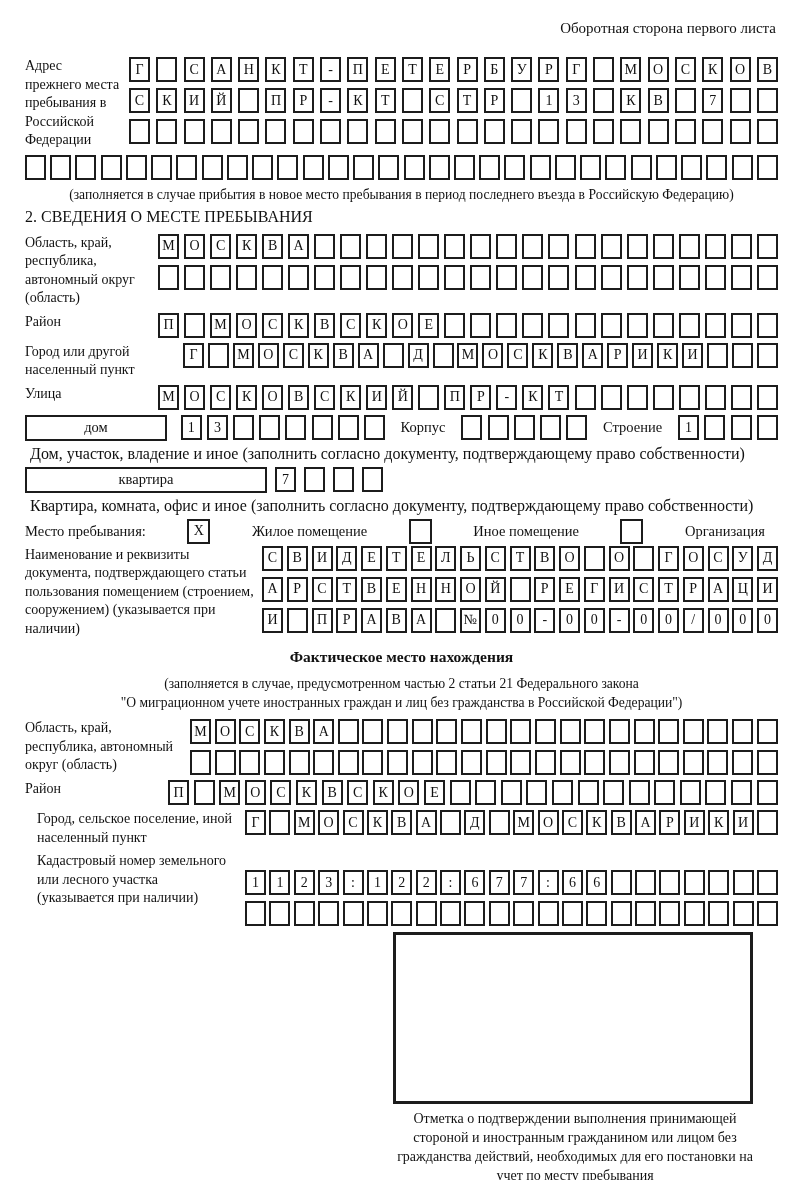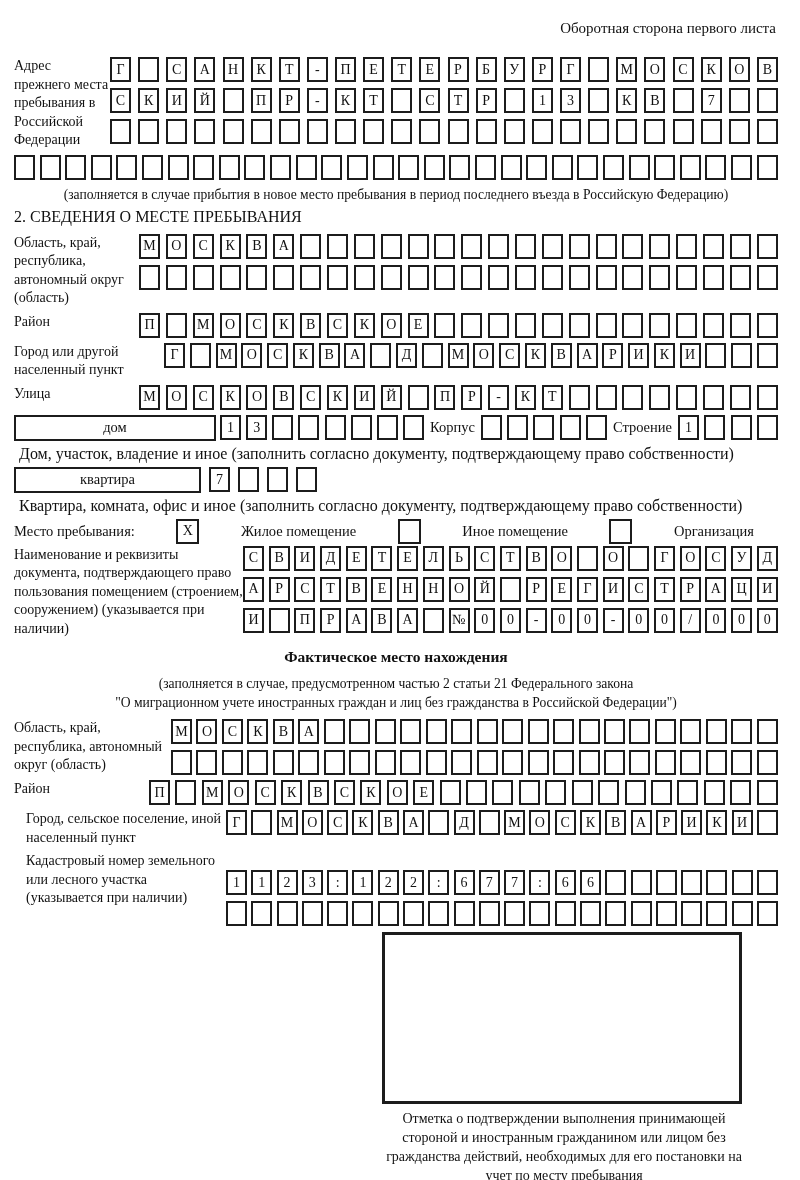--- a/index.html
+++ b/index.html
@@ -1,42 +1,42 @@
 <!DOCTYPE html>
 <html lang="ru"><head>
 <meta charset="utf-8">
 <style>
   html,body{margin:0;padding:0;background:#fff;}
   .page{
     width:800px;height:1180px;box-sizing:border-box;
-    padding:14px 22px 10px 14px;
+    padding:14px 22px 10px 25px;
     font-family:"Liberation Serif","DejaVu Serif",serif;
     color:#111;background:#fff;overflow:hidden;
   }
   .doc-title{text-align:right;font-size:15px;margin:6px 2px 20px 0;}
-  .row{display:flex;align-items:flex-start;margin-bottom:5px;}
+  .row{display:flex;align-items:flex-start;margin-bottom:5px;gap:8px;}
   .label{font-size:14px;line-height:18.5px;flex:none;}
   .cells{display:flex;justify-content:space-between;flex:1;margin-bottom:6px;}
   .cells:last-child{margin-bottom:0;}
   .cell{
     flex:none;width:21px;height:25px;box-sizing:border-box;
     border:2px solid #1c1c1c;display:flex;align-items:center;justify-content:center;
     font-size:14px;background:#fff;
   }
   .cellcol{flex:1;display:flex;flex-direction:column;}
   .note{font-size:13.6px;text-align:center;margin:2px 0 4px 0;line-height:18px;}
   .heading{font-size:16px;font-weight:normal;text-align:left;margin:4px 0 8px 0;}
   .lw96{width:96px;}  .lw125{width:125px;} .lw150{width:150px;}
   .lw229{width:229px;} .lw157{width:157px;} .lw135{width:135px;} .lw200{width:200px;margin-left:12px;}
   .house-row{display:flex;justify-content:space-between;align-items:center;margin-bottom:4px;}
   .bigbox{
     box-sizing:border-box;border:2px solid #1c1c1c;height:26px;
     display:flex;align-items:center;justify-content:center;font-size:14.5px;flex:none;background:#fff;
   }
-  .bb170{width:202px;} .bb205{width:187px;}
+  .bb170{width:142px;} .bb205{width:242px;}
   .inline-label{font-size:14.5px;flex:none;padding:0 2px;}
   .cg{display:flex;justify-content:space-between;flex:none;}
   .w204{width:204px;} .w126{width:126px;} .w100{width:100px;} .w108{width:108px;margin-left:8px;}
   .caption{font-size:16px;margin:0 0 5px 5px;line-height:17px;}
   .stay-row{display:flex;align-items:center;justify-content:space-between;width:740px;margin:4px 0 2px 0;}
   .stay-label{font-size:14.5px;}
   .chk{
     flex:none;width:23px;height:25px;box-sizing:border-box;border:2px solid #1c1c1c;
     display:flex;align-items:center;justify-content:center;font-size:14px;background:#fff;
   }
@@ -367,21 +367,21 @@
     <span class="stay-label">Место пребывания:</span>
     <span class="chk">X</span>
     <span class="stay-label">Жилое помещение</span>
     <span class="chk"></span>
     <span class="stay-label">Иное помещение</span>
     <span class="chk"></span>
     <span class="stay-label">Организация</span>
   </div>
 
   <div class="row">
-    <div class="label lw229">Наименование и реквизиты документа, подтверждающего право пользования помещением (строением, сооружением) (указывается при наличии)</div>
+    <div class="label lw229">Наименование и реквизиты документа, подтверждающего статьи пользования помещением (строением, сооружением) (указывается при наличии)</div>
     <div class="cellcol">
       <div class="cells">
           <span class="cell">С</span>
           <span class="cell">В</span>
           <span class="cell">И</span>
           <span class="cell">Д</span>
           <span class="cell">Е</span>
           <span class="cell">Т</span>
           <span class="cell">Е</span>
           <span class="cell">Л</span>

